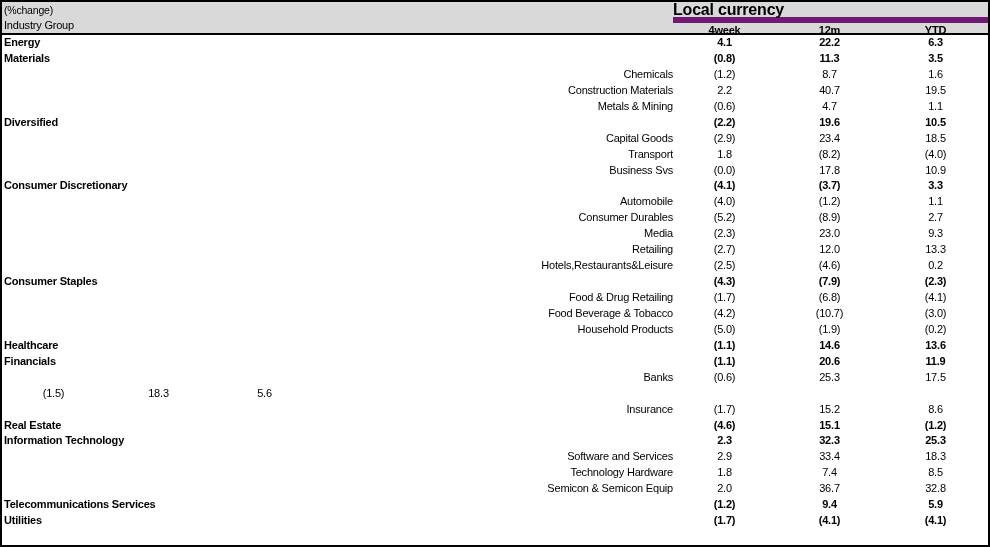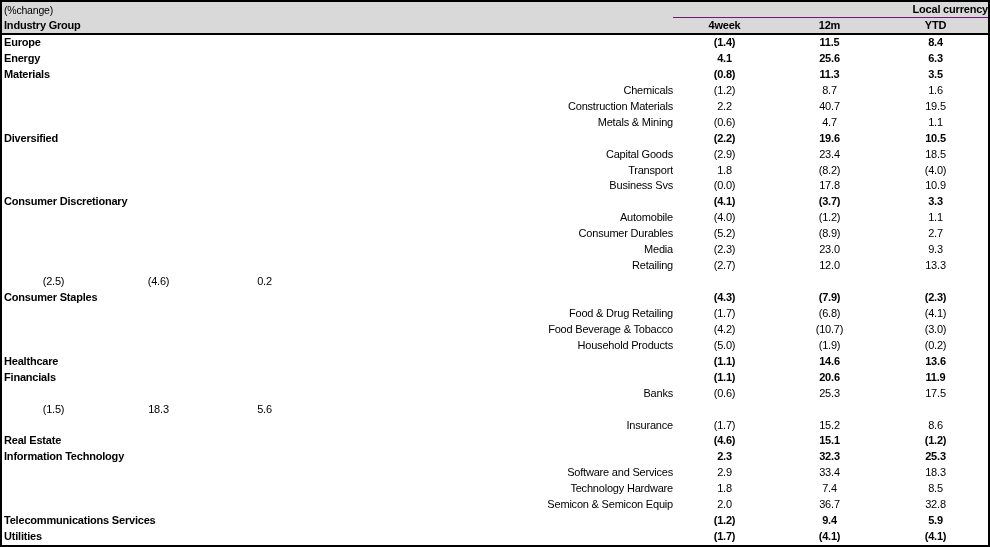--- a/index.html
+++ b/index.html
@@ -28,33 +28,33 @@
   }
   .change-label {
     font-size: 10.5px;
     line-height: 16px;
     font-weight: normal;
     letter-spacing: -0.2px;
   }
   .industry-group-label {
     font-size: 11px;
     line-height: 15px;
-    font-weight: bold;
+    font-weight: normal;
     letter-spacing: -0.2px;
   }
   .header-right {
     position: absolute;
     left: 671px; top: 0; right: 0;
   }
   .currency-span {
-    text-align: right;
-    font-size: 11px;
+    text-align: left;
+    font-size: 16px;
     line-height: 15px;
     font-weight: bold;
-    border-bottom: 1px solid #701a75;
+    border-bottom: 6px solid #701a75;
     letter-spacing: -0.2px;
   }
   .col-headers { display: flex; }
   .colh {
     font-size: 11px;
     line-height: 15px;
     font-weight: bold;
     text-align: center;
     letter-spacing: -0.2px;
   }
@@ -99,29 +99,23 @@
       <div class="col-headers">
         <div class="colh c1">4week</div>
         <div class="colh c2">12m</div>
         <div class="colh c3">YTD</div>
       </div>
     </div>
   </div>
 
   <div class="tbody" id="table-body">
       <div class="row group">
-      <div class="label">Europe</div>
-      <div class="val v1">(1.4)</div>
-      <div class="val v2">11.5</div>
-      <div class="val v3">8.4</div>
-    </div>
-      <div class="row group">
       <div class="label">Energy</div>
       <div class="val v1">4.1</div>
-      <div class="val v2">25.6</div>
+      <div class="val v2">22.2</div>
       <div class="val v3">6.3</div>
     </div>
       <div class="row group">
       <div class="label">Materials</div>
       <div class="val v1">(0.8)</div>
       <div class="val v2">11.3</div>
       <div class="val v3">3.5</div>
     </div>
       <div class="row sub">
       <div class="label">Chemicals</div>
@@ -189,20 +183,21 @@
       <div class="val v2">23.0</div>
       <div class="val v3">9.3</div>
     </div>
       <div class="row sub">
       <div class="label">Retailing</div>
       <div class="val v1">(2.7)</div>
       <div class="val v2">12.0</div>
       <div class="val v3">13.3</div>
     </div>
       <div class="row sub">
+      <div class="label">Hotels,Restaurants&amp;Leisure</div>
       <div class="val v1">(2.5)</div>
       <div class="val v2">(4.6)</div>
       <div class="val v3">0.2</div>
     </div>
       <div class="row group">
       <div class="label">Consumer Staples</div>
       <div class="val v1">(4.3)</div>
       <div class="val v2">(7.9)</div>
       <div class="val v3">(2.3)</div>
     </div>

